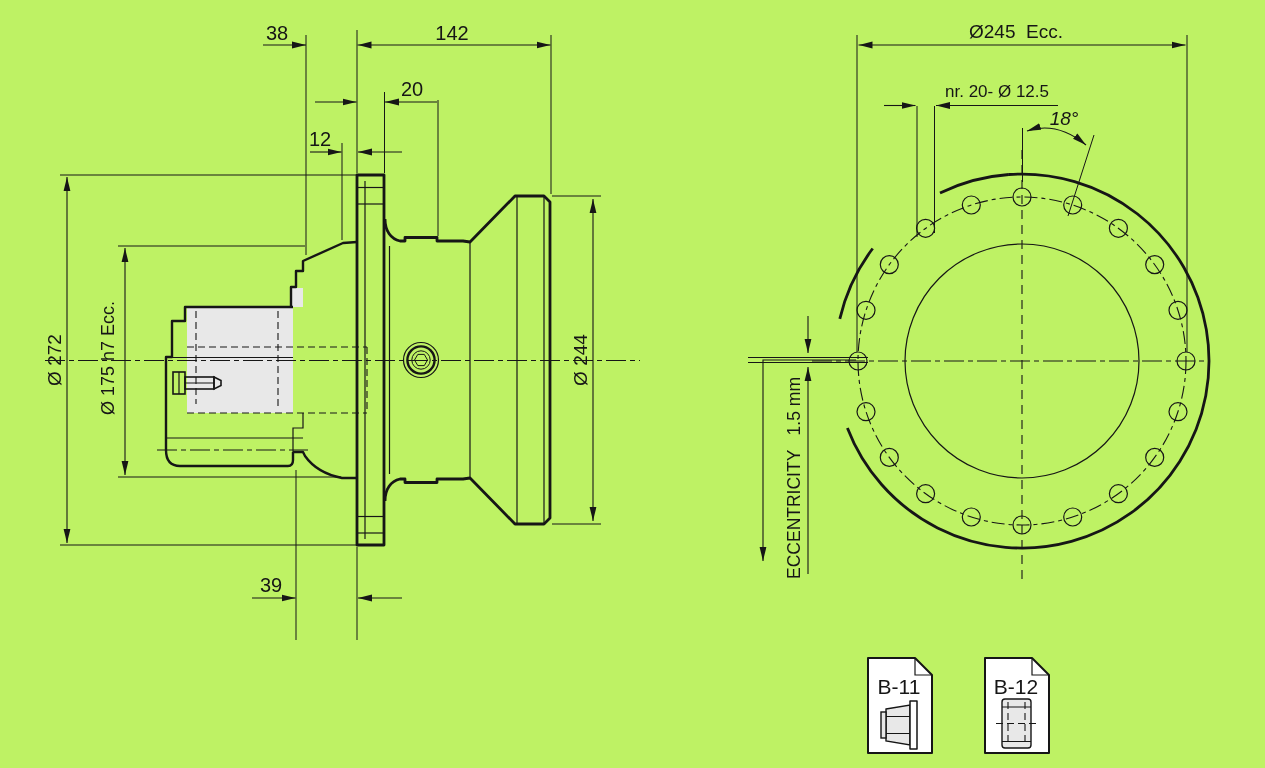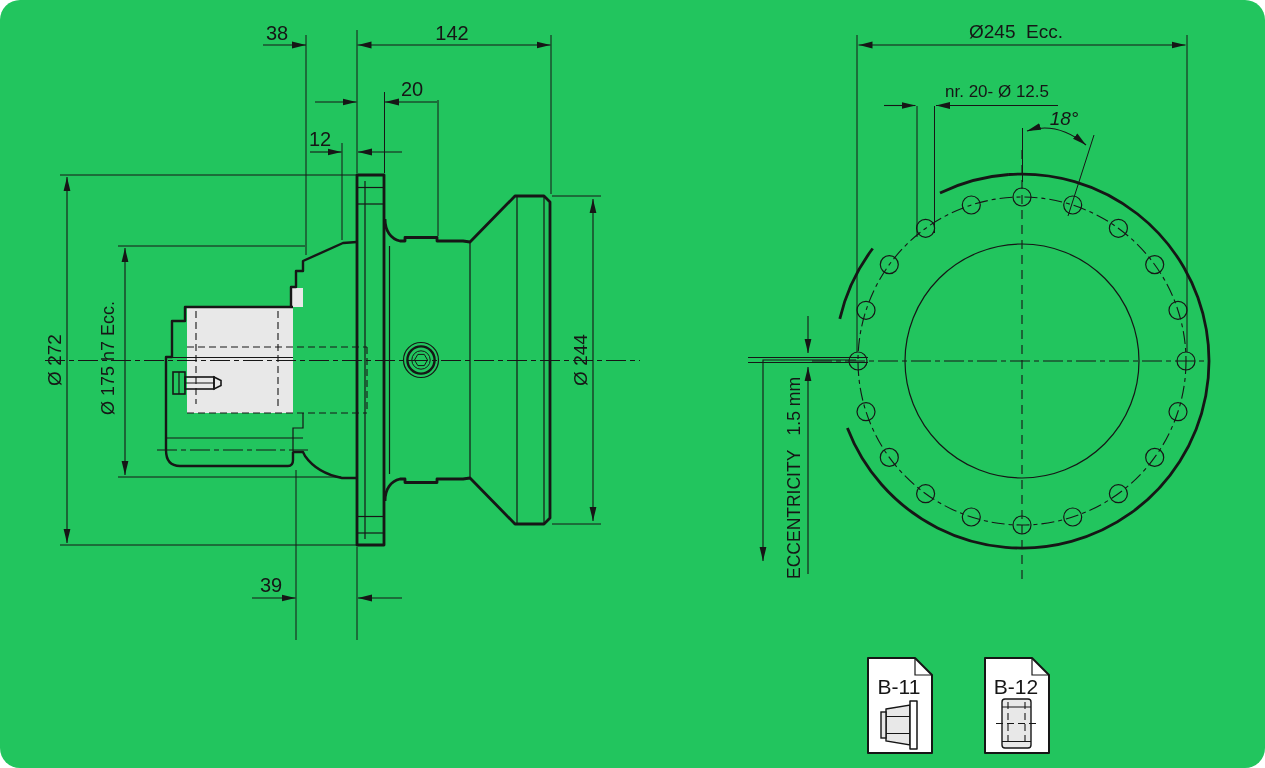--- a/index.html
+++ b/index.html
@@ -1,16 +1,16 @@
 <!DOCTYPE html>
 <html><head>
 <meta charset="utf-8">
 <style>
   html,body{margin:0;padding:0;background:#ffffff;}
-  .stage{width:1265px;height:768px;background:#22c55e;position:relative;overflow:hidden;border-radius:20px;}
+  .stage{width:1265px;height:768px;background:#bef264;position:relative;overflow:hidden;}
   svg{display:block;}
   svg text{
     font-family:"Liberation Sans", sans-serif;
     fill:#161616;
     white-space:pre;
   }
   .t-dim{font-size:20px;}
   .t-dim-sm{font-size:17px;}
   .t-vert{font-size:19px;}
   .t-vert-sm{font-size:18px;}

